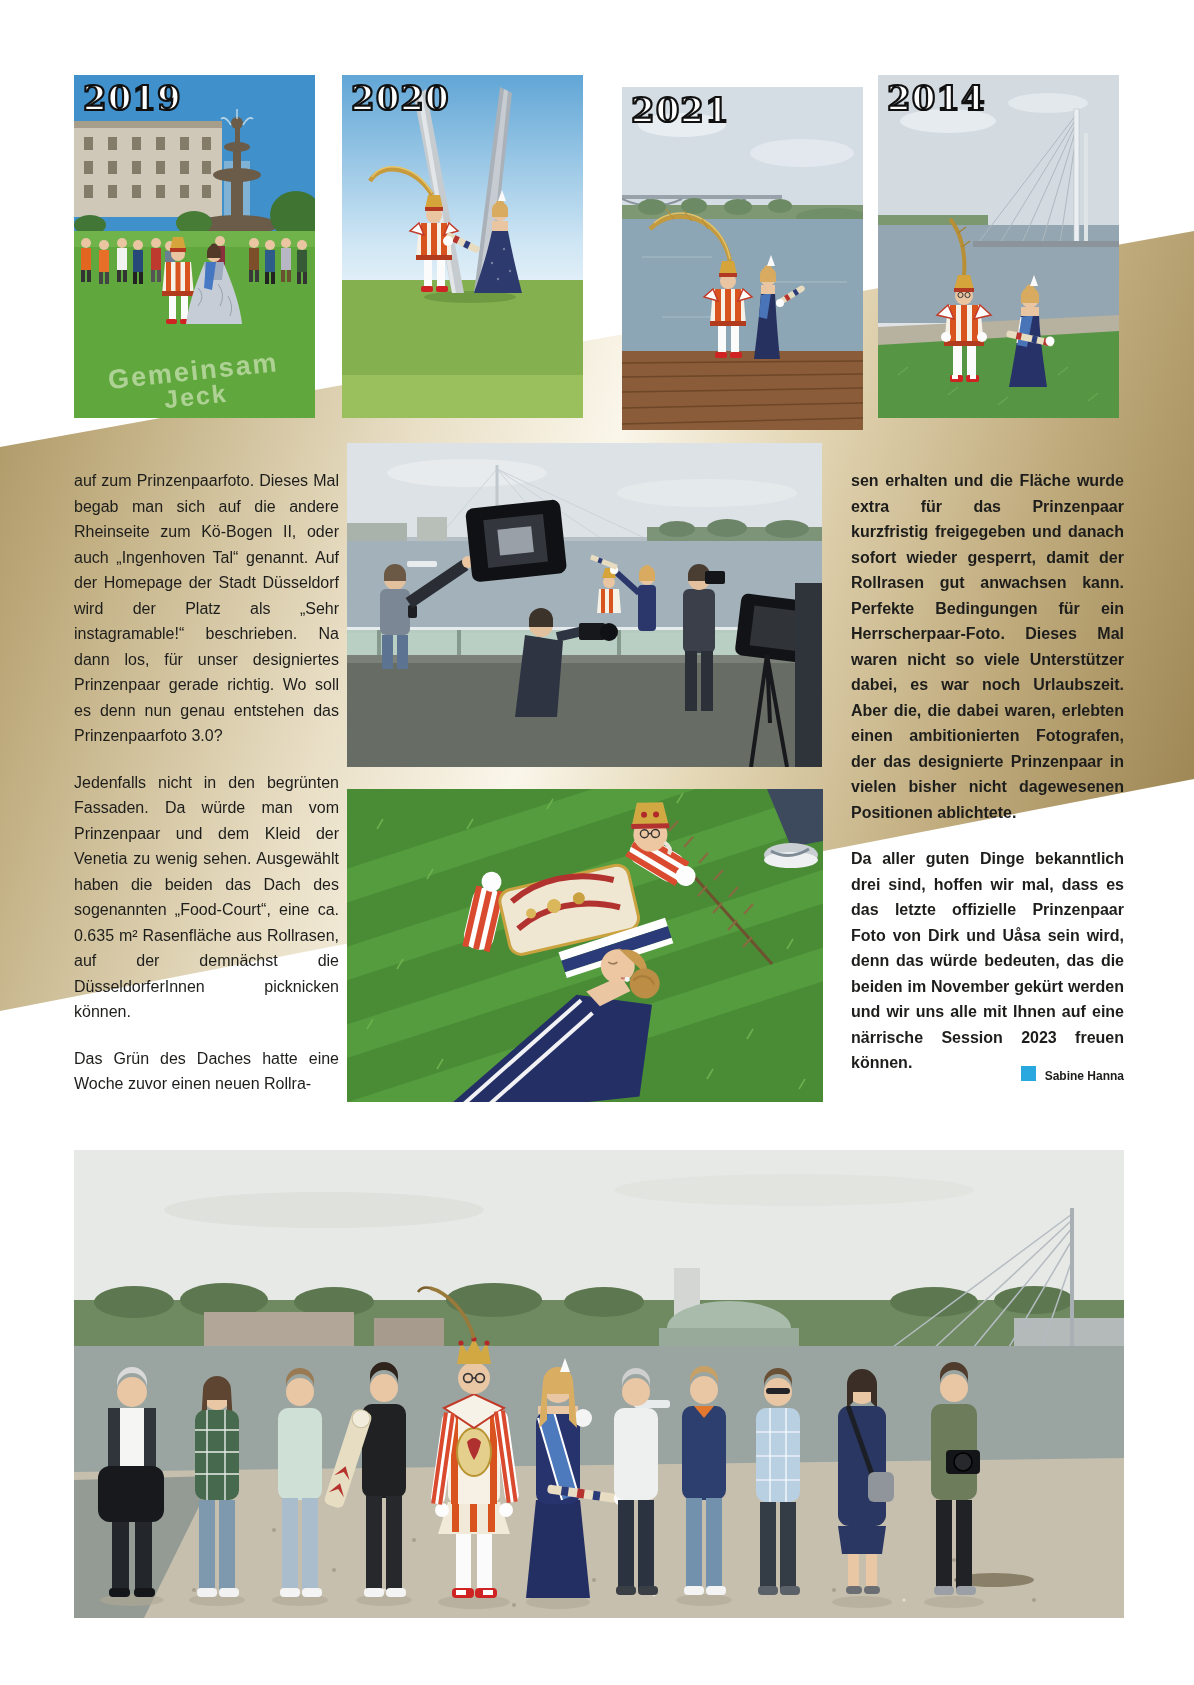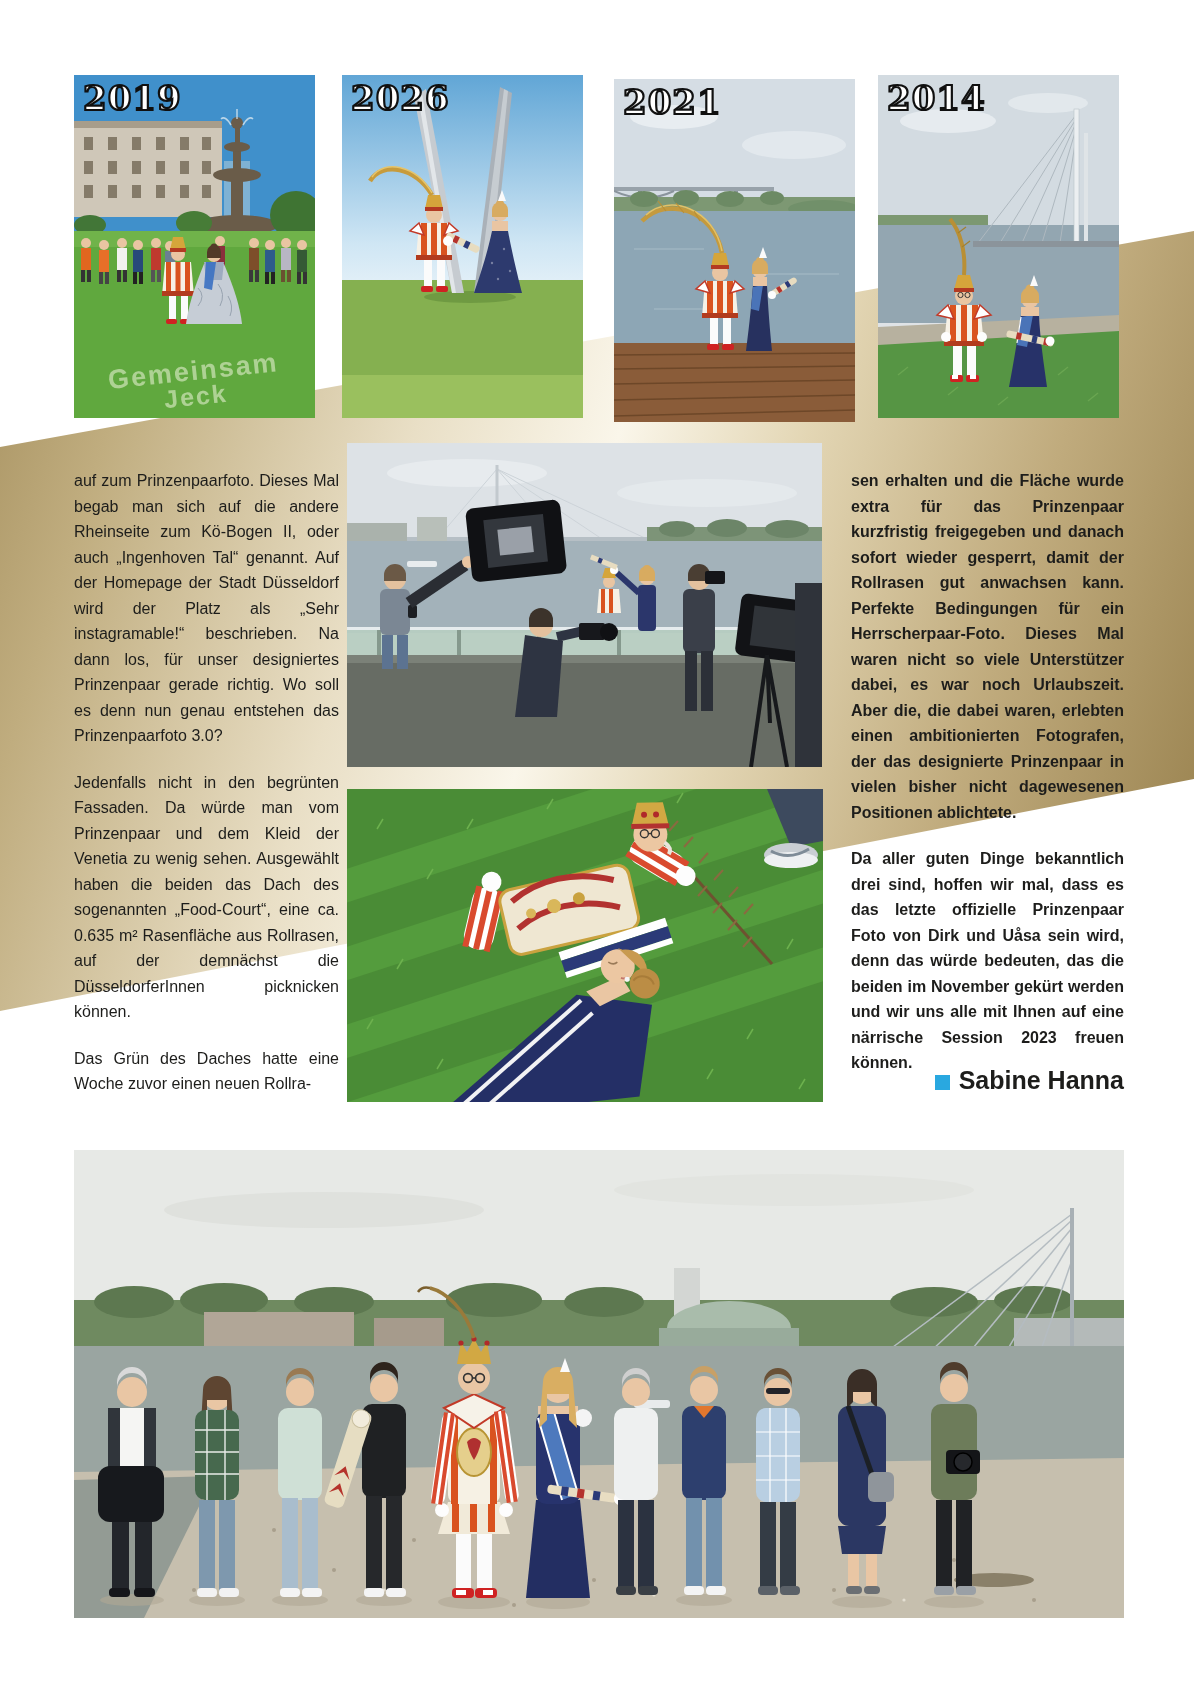--- a/index.html
+++ b/index.html
@@ -24,21 +24,21 @@
     position:absolute; left:0; bottom:10px; width:100%; text-align:center;
     transform:rotate(-6deg); color:rgba(226,238,206,0.6);
     font-size:27px; line-height:0.95; letter-spacing:2px; font-weight:bold;
   }
   .gemeinsam .l2 { display:block; font-size:25px; }
   .col { position:absolute; font-size:16px; line-height:25.5px; }
   .col p.para { margin:0 0 21px 0; text-align:justify; hyphens:auto; -webkit-hyphens:auto; }
   .col p.para:last-child { margin-bottom:0; }
   .credit {
     position:absolute; left:851px; top:1066px; width:273px; text-align:right;
-    font-weight:bold; font-size:25px;
+    font-weight:bold; font-size:12px;
   }
   .credit-square { display:inline-block; width:15px; height:15px; margin-right:9px; vertical-align:-1px; background:#29a8e0; }
   .page-number { position:absolute; left:70px; top:1626px; font-size:23px; }
 </style>
 </head>
 <body>
 
 <div class="page">
 
   <div class="gold-band"></div>
@@ -241,24 +241,24 @@
             <circle cx="-2" cy="-14" r="1.2"></circle>
             <circle cx="10" cy="-22" r="1.2"></circle>
           </g>
         <rect x="-8" y="-72" width="16" height="10" fill="#e9c5a2"></rect>
         <circle cy="-80" r="8" fill="#e9c5a2"></circle>
         <path d="M-8,-83 A8,8 0 0 1 8,-83 L8,-76 L-8,-76 Z" fill="#d8ab60"></path>
           <circle cy="-89" r="4" fill="#d8ab60"></circle>
         <polygon points="-2,-92 6,-92 2,-103" fill="#fafafa"></polygon>
       </g>
     </svg>
-    <div class="year-label">2026</div>
+    <div class="year-label">2020</div>
   </figure>
 
-  <figure class="photo" style="left:610px;top:75px;width:241px;height:343px;margin:4px">
+  <figure class="photo" style="left:610px;top:75px;width:241px;height:343px;margin:12px">
     <svg viewBox="0 0 241 343">
       <rect width="241" height="150" fill="#d5dde4"></rect>
       <ellipse cx="60" cy="38" rx="44" ry="12" fill="#e8edf1"></ellipse>
         <ellipse cx="180" cy="66" rx="52" ry="14" fill="#e2e8ed"></ellipse>
       <rect x="0" y="108" width="160" height="4" fill="#98a2aa"></rect>
       <path d="M0,112 Q30,126 60,112" stroke="#8a949c" stroke-width="2" fill="none"></path>
       <g fill="#8a949c">
           <rect x="24" y="112" width="4" height="9"></rect>
           <rect x="74" y="112" width="4" height="9"></rect>
           <rect x="120" y="112" width="4" height="9"></rect>

